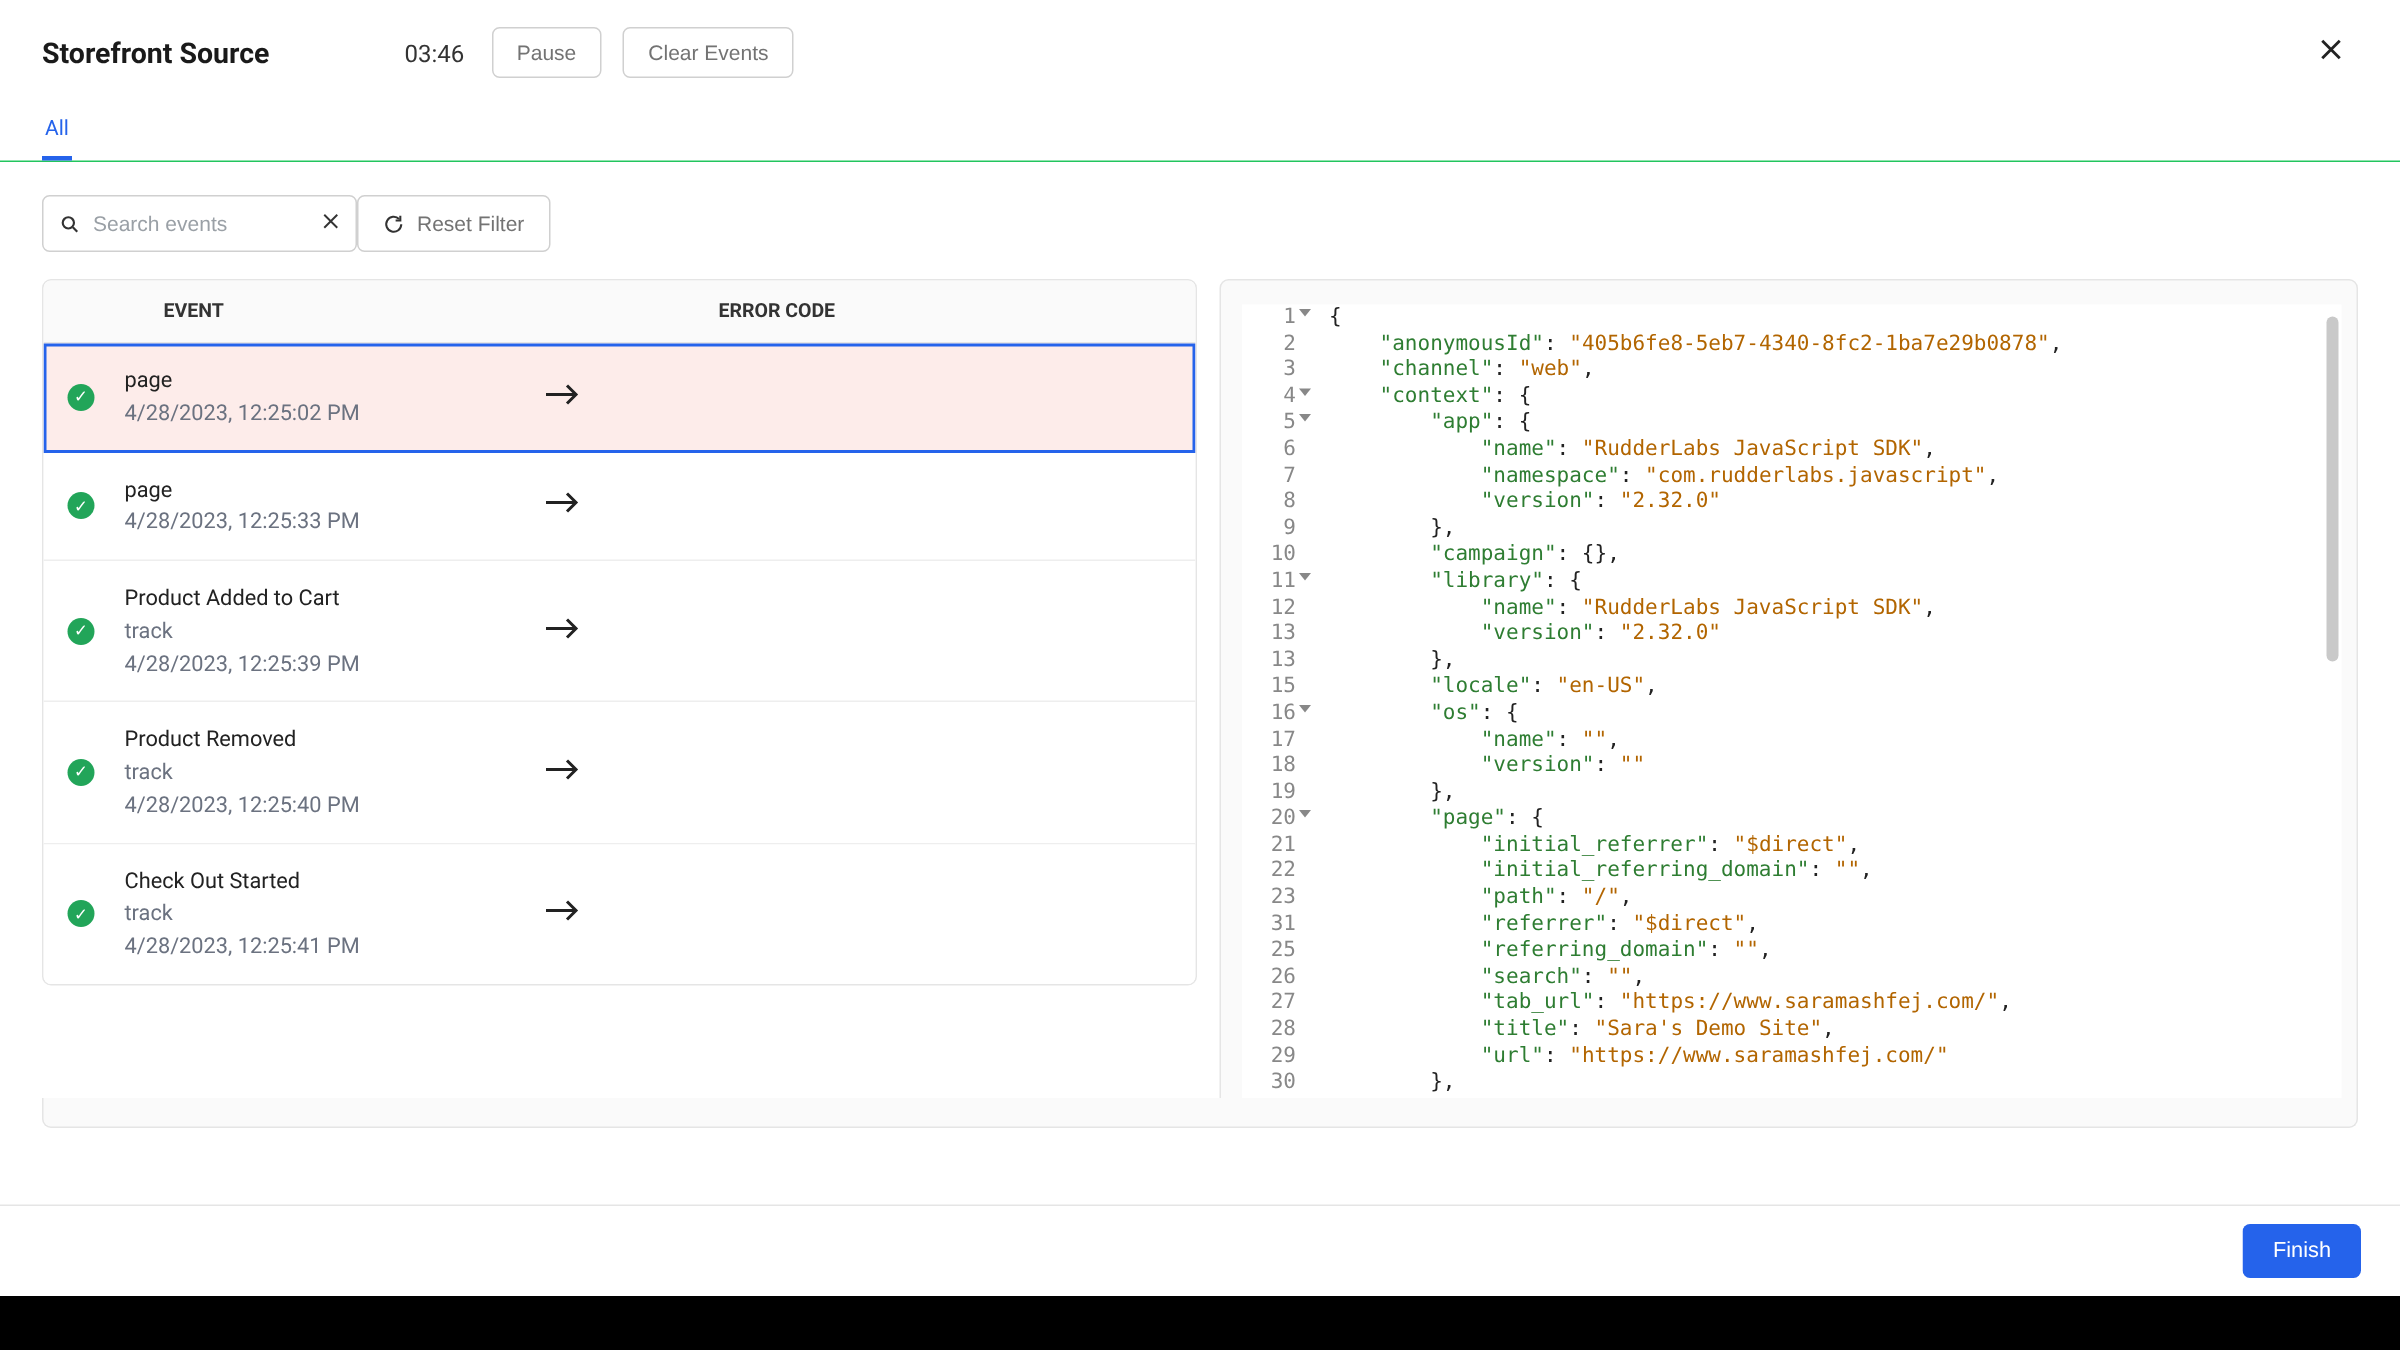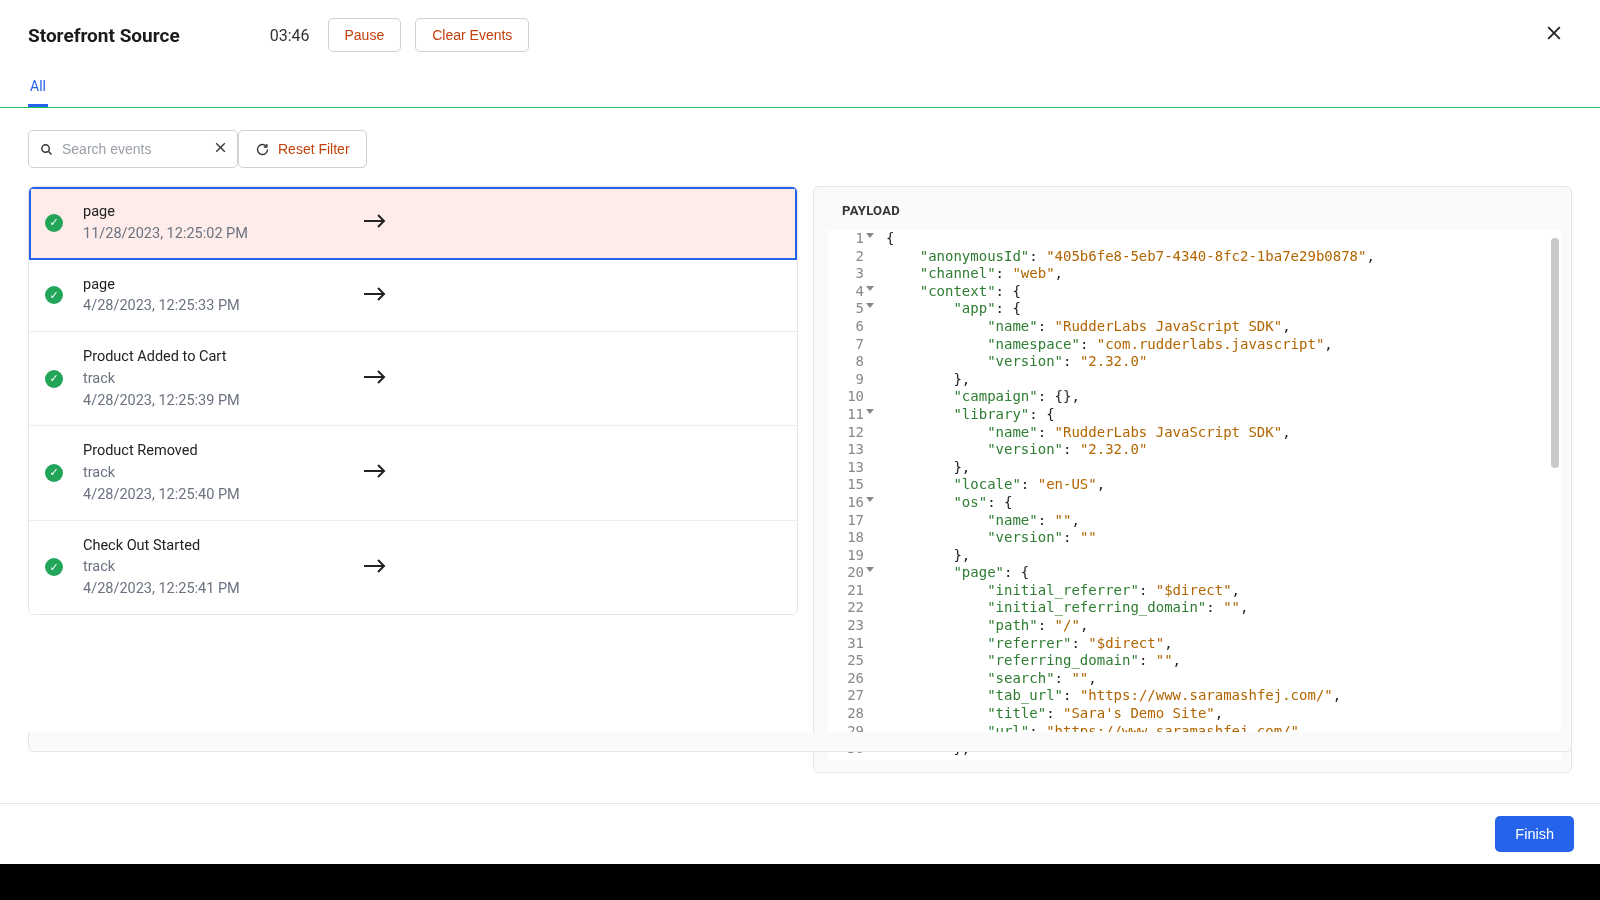--- a/index.html
+++ b/index.html
@@ -24,21 +24,21 @@
       font-size: 16px;
       color: #333;
     }
     .btn {
       background: #fff;
       border: 1px solid #d0d0d0;
       border-radius: 5px;
       padding: 8px 16px;
       font-size: 14px;
       cursor: pointer;
-      color: #c2410c;
+      color: #737373;
     }
     .btn-pause { margin-left: 18px; }
     .btn-clear { margin-left: 14px; }
 
     .close-x {
       margin-left: auto;
       font-size: 22px;
       cursor: pointer;
       padding: 4px 8px;
       font-weight: 400;
@@ -278,30 +278,34 @@
     <svg class="icon-svg" viewBox="0 0 24 24" fill="none" stroke="#333" stroke-width="2.2">
         <path d="M20 12a8 8 0 1 1-2.34-5.66"></path>
         <polyline points="19 3 19 8 14 8"></polyline>
       </svg>
     <span>Reset Filter</span>
   </button>
 </div>
 
 <div class="content">
   <div class="events-panel">
+    <div class="events-header">
+      <div class="col-event">EVENT</div>
+      <div class="col-error">ERROR CODE</div>
+    </div>
     <div id="events-body">
         <div class="event-row selected">
           <div class="status-icon">
             <div class="status-circle">
               <span class="status-check">✓</span>
             </div>
           </div>
           <div class="event-text">
             <div class="event-title">page</div>
-            <div class="event-ts">11/28/2023, 12:25:02 PM</div>
+            <div class="event-ts">4/28/2023, 12:25:02 PM</div>
           </div>
           <div class="arrow-icon"><svg width="24" height="14" viewBox="0 0 24 14" fill="none" stroke="#222" stroke-width="2">
               <line x1="1" y1="7" x2="21" y2="7"></line>
               <polyline points="15 1 21 7 15 13"></polyline>
             </svg></div>
         </div>
         <div class="event-row">
           <div class="status-icon">
             <div class="status-circle">
               <span class="status-check">✓</span>
@@ -361,21 +365,20 @@
           </div>
           <div class="arrow-icon"><svg width="24" height="14" viewBox="0 0 24 14" fill="none" stroke="#222" stroke-width="2">
               <line x1="1" y1="7" x2="21" y2="7"></line>
               <polyline points="15 1 21 7 15 13"></polyline>
             </svg></div>
         </div>
       </div>
   </div>
 
   <div class="payload-panel">
-    <div class="payload-title">PAYLOAD</div>
     <div class="code-area">
       <div class="gutter" id="gutter">
           <div class="gutter-line">1<div class="fold-marker"></div></div>
           <div class="gutter-line">2</div>
           <div class="gutter-line">3</div>
           <div class="gutter-line">4<div class="fold-marker"></div></div>
           <div class="gutter-line">5<div class="fold-marker"></div></div>
           <div class="gutter-line">6</div>
           <div class="gutter-line">7</div>
           <div class="gutter-line">8</div>

